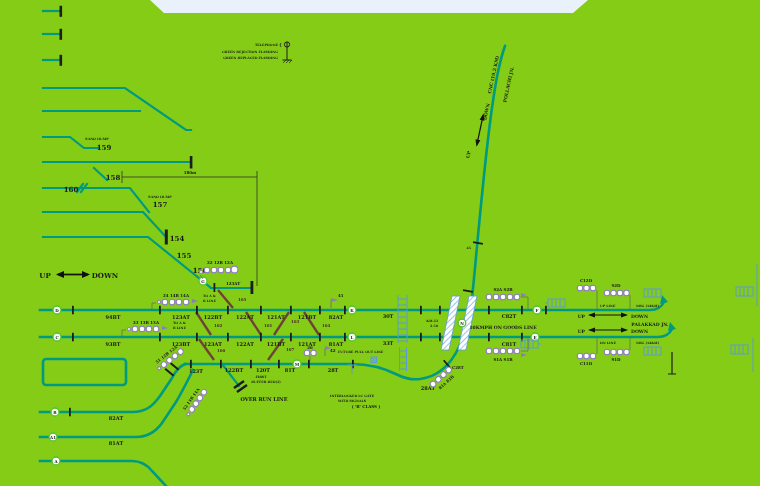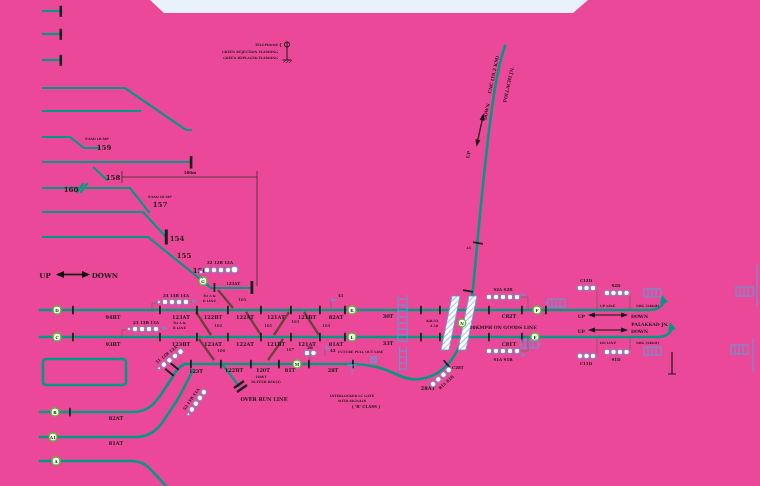--- a/index.html
+++ b/index.html
@@ -1,16 +1,16 @@
 <!DOCTYPE html>
 <html><head>
 <meta charset="utf-8">
 <style>
   html,body{margin:0;padding:0;background:#ffffff;}
-  .stage{position:relative;width:760px;height:486px;background:#ec4899;overflow:hidden;
+  .stage{position:relative;width:760px;height:486px;background:#84cc16;overflow:hidden;
          font-family:"DejaVu Serif", "Liberation Serif", serif;}
   svg text{font-family:"DejaVu Serif","Liberation Serif",serif;font-weight:bold;fill:#1a1a1a;}
   .t7{font-size:7px;} .t5{font-size:5px;} .t45{font-size:4.5px;} .t4{font-size:4px;} .t32{font-size:3.2px;}
   .xl{fill:#4a2e28;}
   .track{stroke:#009A80;stroke-width:2.6;fill:none;stroke-linecap:square;}
   .trk2{stroke:#009A80;stroke-width:2.2;fill:none;stroke-linecap:square;}
   .xover{stroke:#6E4238;stroke-width:2.3;fill:none;}
   .tk{fill:#1d1d1d;}
   .thin{stroke:#333;stroke-width:0.8;fill:none;}
   .sig{stroke:#8E7CC3;stroke-width:1.1;fill:#ffffff;}

